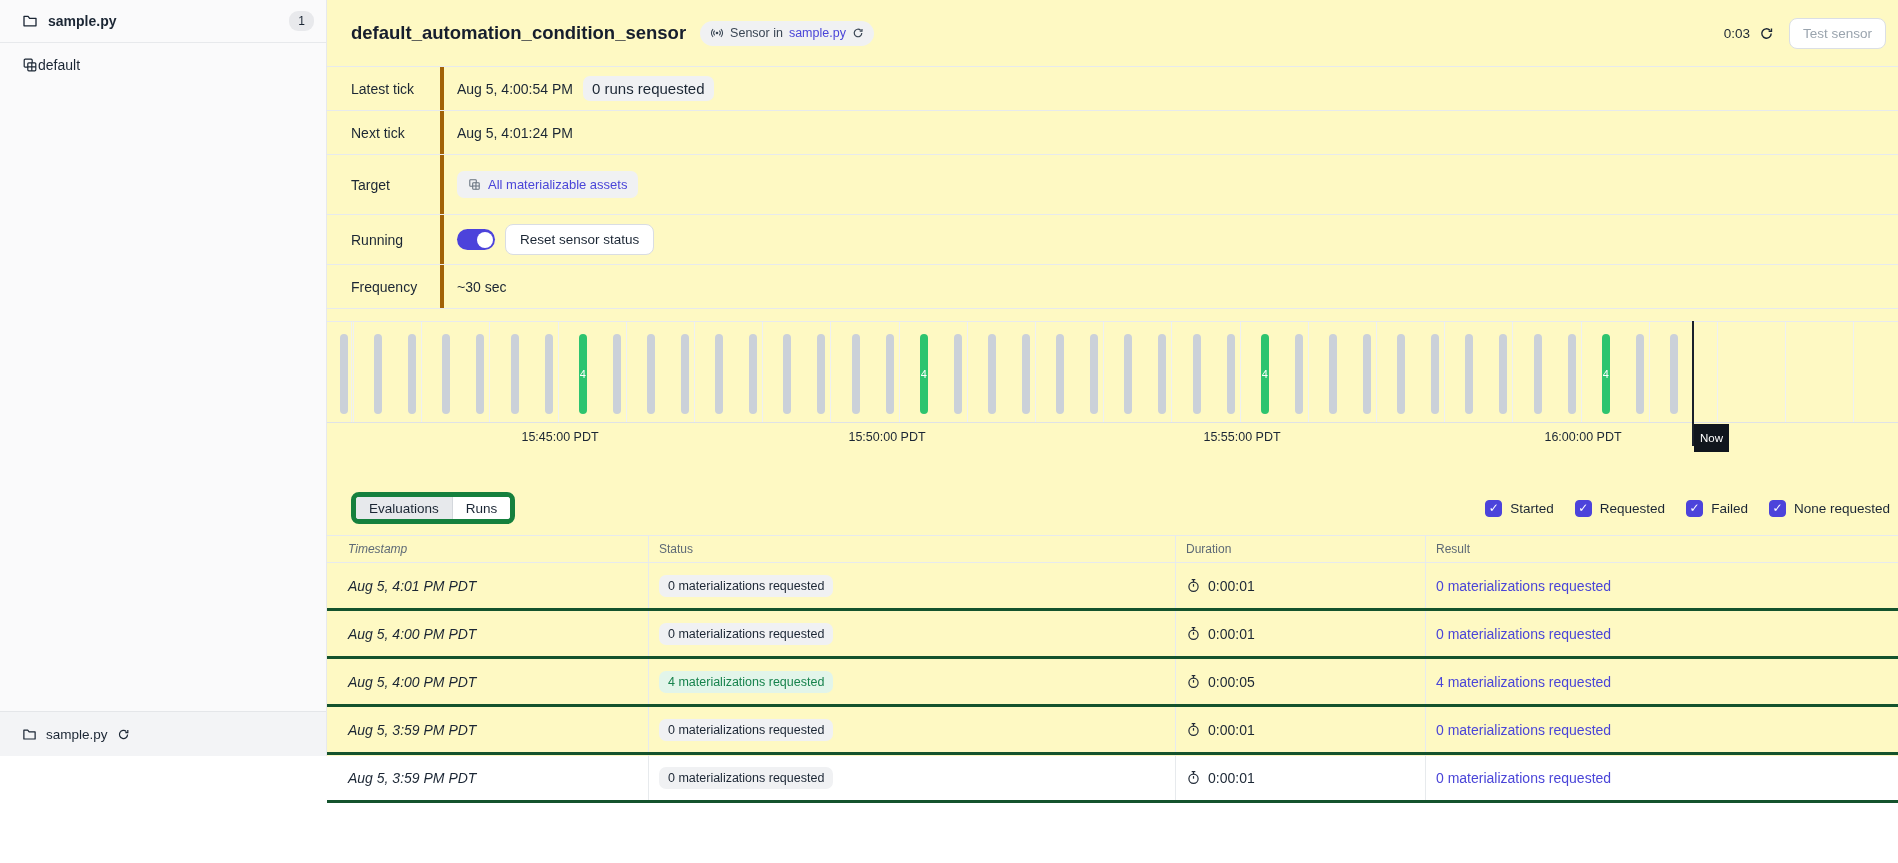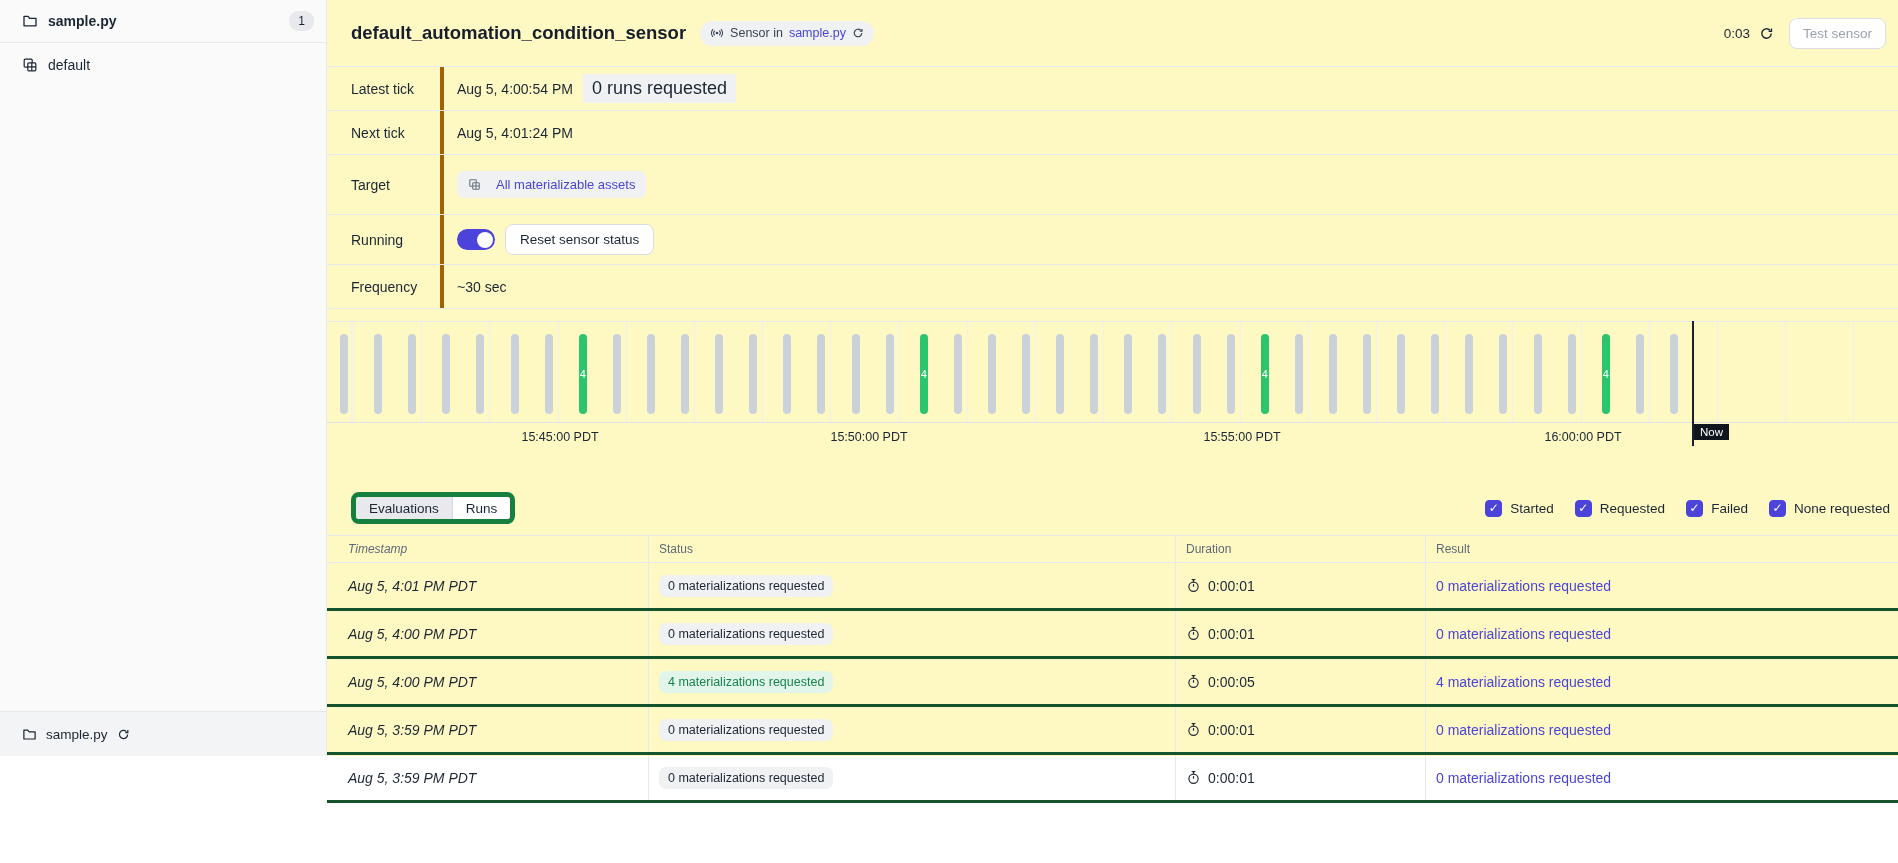--- a/index.html
+++ b/index.html
@@ -5,60 +5,60 @@
   * { margin:0; padding:0; box-sizing:border-box; }
   html,body { width:1898px; height:863px; overflow:hidden; background:#fff;
     font-family:"Liberation Sans","DejaVu Sans",sans-serif; color:#1B2634; }
   .app { display:flex; width:1898px; height:756px; }
 
   
   .sidebar { width:327px; flex:0 0 327px; background:#FAFAFB; border-right:1px solid #E7E9EC; position:relative; }
   .side-top { height:43px; display:flex; align-items:center; gap:10px; padding:0 12px 0 22px; border-bottom:1px solid #E7E9EC; cursor:pointer; }
   .side-top-label { font-size:14px; font-weight:700; flex:1; }
   .count-badge { background:#E8E9EC; border-radius:9px; padding:3px 9px; font-size:12px; }
-  .side-item { display:flex; align-items:center; gap:10px; padding:14px 22px 10px; font-size:14px; cursor:pointer; }
+  .side-item { display:flex; align-items:center; gap:0; padding:14px 22px 10px; font-size:14px; cursor:pointer; }
   .side-bottom { position:absolute; left:0; right:0; bottom:0; height:45px; background:#F3F4F6; border-top:1px solid #E4E6E9; display:flex; align-items:center; gap:9px; padding:0 22px; font-size:13.5px; cursor:pointer; }
   .icon { flex:0 0 auto; display:inline-flex; }
 
   
   .main { flex:1; position:relative; background:#fef9c3; }
   .main-header { height:67px; border-bottom:1px solid #E7EAED; display:flex; align-items:center; padding:0 12px 0 24px; }
   .page-title { font-size:18.5px; font-weight:700; color:#161E2D; }
   .sensor-badge { margin-left:14px; background:#F0F1F3; border-radius:13px; height:25px; display:flex; align-items:center; gap:6px; padding:0 10px; font-size:12.5px; color:#3A4654; }
   .sensor-badge a { color:#4A45D8; text-decoration:none; cursor:pointer; }
   .header-right { margin-left:auto; display:flex; align-items:center; gap:9px; }
   .countdown { font-size:13.5px; }
   .icon-btn { cursor:pointer; display:inline-flex; color:#1B2634; }
   .test-btn { border:1px solid #DBDFE5; border-radius:8px; background:#fff; color:#9AA4AE; font-size:13.5px; padding:7px 13px; margin-left:6px; cursor:default; }
 
   
   .detail-row { display:flex; border-bottom:1px solid #E7EAED; align-items:stretch; }
   .detail-label { width:117px; flex:0 0 117px; border-right:4px solid #a16207; padding-left:24px; display:flex; align-items:center; font-size:14px; }
   .detail-value { padding-left:13px; display:flex; align-items:center; gap:10px; font-size:14px; }
-  .pill { background:#F0F1F3; border-radius:1px; padding:4px 9px; font-size:18px; }
-  .target-tag { background:#F0F1F3; border-radius:7px; padding:6px 11px; font-size:13px; color:#4A45D8; display:flex; align-items:center; gap:15px; cursor:pointer; }
+  .pill { background:#F0F1F3; border-radius:7px; padding:4px 9px; font-size:15px; }
+  .target-tag { background:#F0F1F3; border-radius:7px; padding:6px 11px; font-size:13px; color:#4A45D8; display:flex; align-items:center; gap:7px; cursor:pointer; }
   .toggle { width:38px; height:21px; border-radius:11px; background:#C7CBD2; position:relative; cursor:pointer; }
   .toggle.on { background:#4C43DB; }
   .toggle .knob { position:absolute; left:2.5px; top:2.5px; width:16px; height:16px; border-radius:50%; background:#fff; }
   .toggle.on .knob { left:auto; right:2.5px; }
   .reset-btn { border:1px solid #D9DDE3; background:#fff; border-radius:8px; padding:7px 14px; font-size:13.5px; color:#1B2634; cursor:pointer; }
 
   
   .tl-heading { margin:36px 0 0 24px; font-size:14.5px; font-weight:700; color:#161E2D; height:18px; }
   .chart-wrap { position:relative; margin-top:12px; }
   .chart { position:relative; height:102px; border-top:1px solid #E8EAEE; border-bottom:1px solid #DFE2E6;
     background-image:repeating-linear-gradient(to right,#EEF0F3 0px,#EEF0F3 1px,transparent 1px,transparent 68.2px);
     background-position:26px 0; }
   .tl-bar { position:absolute; top:12px; width:8px; height:80px; border-radius:4px; background:#CBD1D9;
     display:flex; align-items:center; justify-content:center; font-size:11px; color:#fff; cursor:pointer; }
   .tl-bar.hl { background:#2DC46F; }
   .axis-row { position:relative; height:28px;text-align:center; }
   .axis-label { position:absolute; top:7px; transform:translateX(-50%); font-size:12.5px; color:#1B2634; white-space:nowrap; }
   .now-line { position:absolute; left:1365px; top:0; width:2px; height:125px; background:#1A212B; }
-  .now-box { position:absolute; left:1367px; top:103px; background:#10161D; color:#fff; font-size:11.5px; padding:2px 6px; }
+  .now-box { position:absolute; left:1367px; top:103px; background:#10161D; color:#fff; font-size:11.5px; padding:8px 6px; }
 
   
   .tabs-row { display:flex; align-items:center; justify-content:space-between; margin:41px 8px 0 24px; height:32px; }
   .segmented { display:flex; border:5px solid #15803d; border-radius:8px; overflow:hidden; height:32px; background:#fff; }
   .seg { padding:0 13px; display:flex; align-items:center; font-size:13.5px; cursor:pointer; background:#fff; }
   .seg.active { background:#E7E9EC; }
   .seg + .seg { border-left:1px solid #D4D8DD; }
   .filters { display:flex; gap:21px; }
   .filter { display:flex; align-items:center; gap:8px; font-size:13.5px; cursor:pointer; }
   .checkbox { width:17px; height:17px; border-radius:4px; border:1px solid #B8BDC5; background:#fff;
@@ -236,21 +236,21 @@
           <div class="tl-bar" style="left: 1138.3px;"></div>
           <div class="tl-bar" style="left: 1172.4px;"></div>
           <div class="tl-bar" style="left: 1206.5px;"></div>
           <div class="tl-bar" style="left: 1240.6px;"></div>
           <div class="tl-bar hl" style="left: 1274.7px;">4</div>
           <div class="tl-bar" style="left: 1308.8px;"></div>
           <div class="tl-bar" style="left: 1342.9px;"></div>
         </div>
       <div class="axis-row">
         <span class="axis-label" style="left:233px">15:45:00 PDT</span>
-        <span class="axis-label" style="left:542px">15:50:00 PDT</span>
+        <span class="axis-label" style="left:560px">15:50:00 PDT</span>
         <span class="axis-label" style="left:915px">15:55:00 PDT</span>
         <span class="axis-label" style="left:1256px">16:00:00 PDT</span>
       </div>
       <div class="now-line"></div>
       <div class="now-box">Now</div>
     </div>
 
     <div class="tabs-row">
       <div class="segmented">
         <span class="seg active">Evaluations</span>

